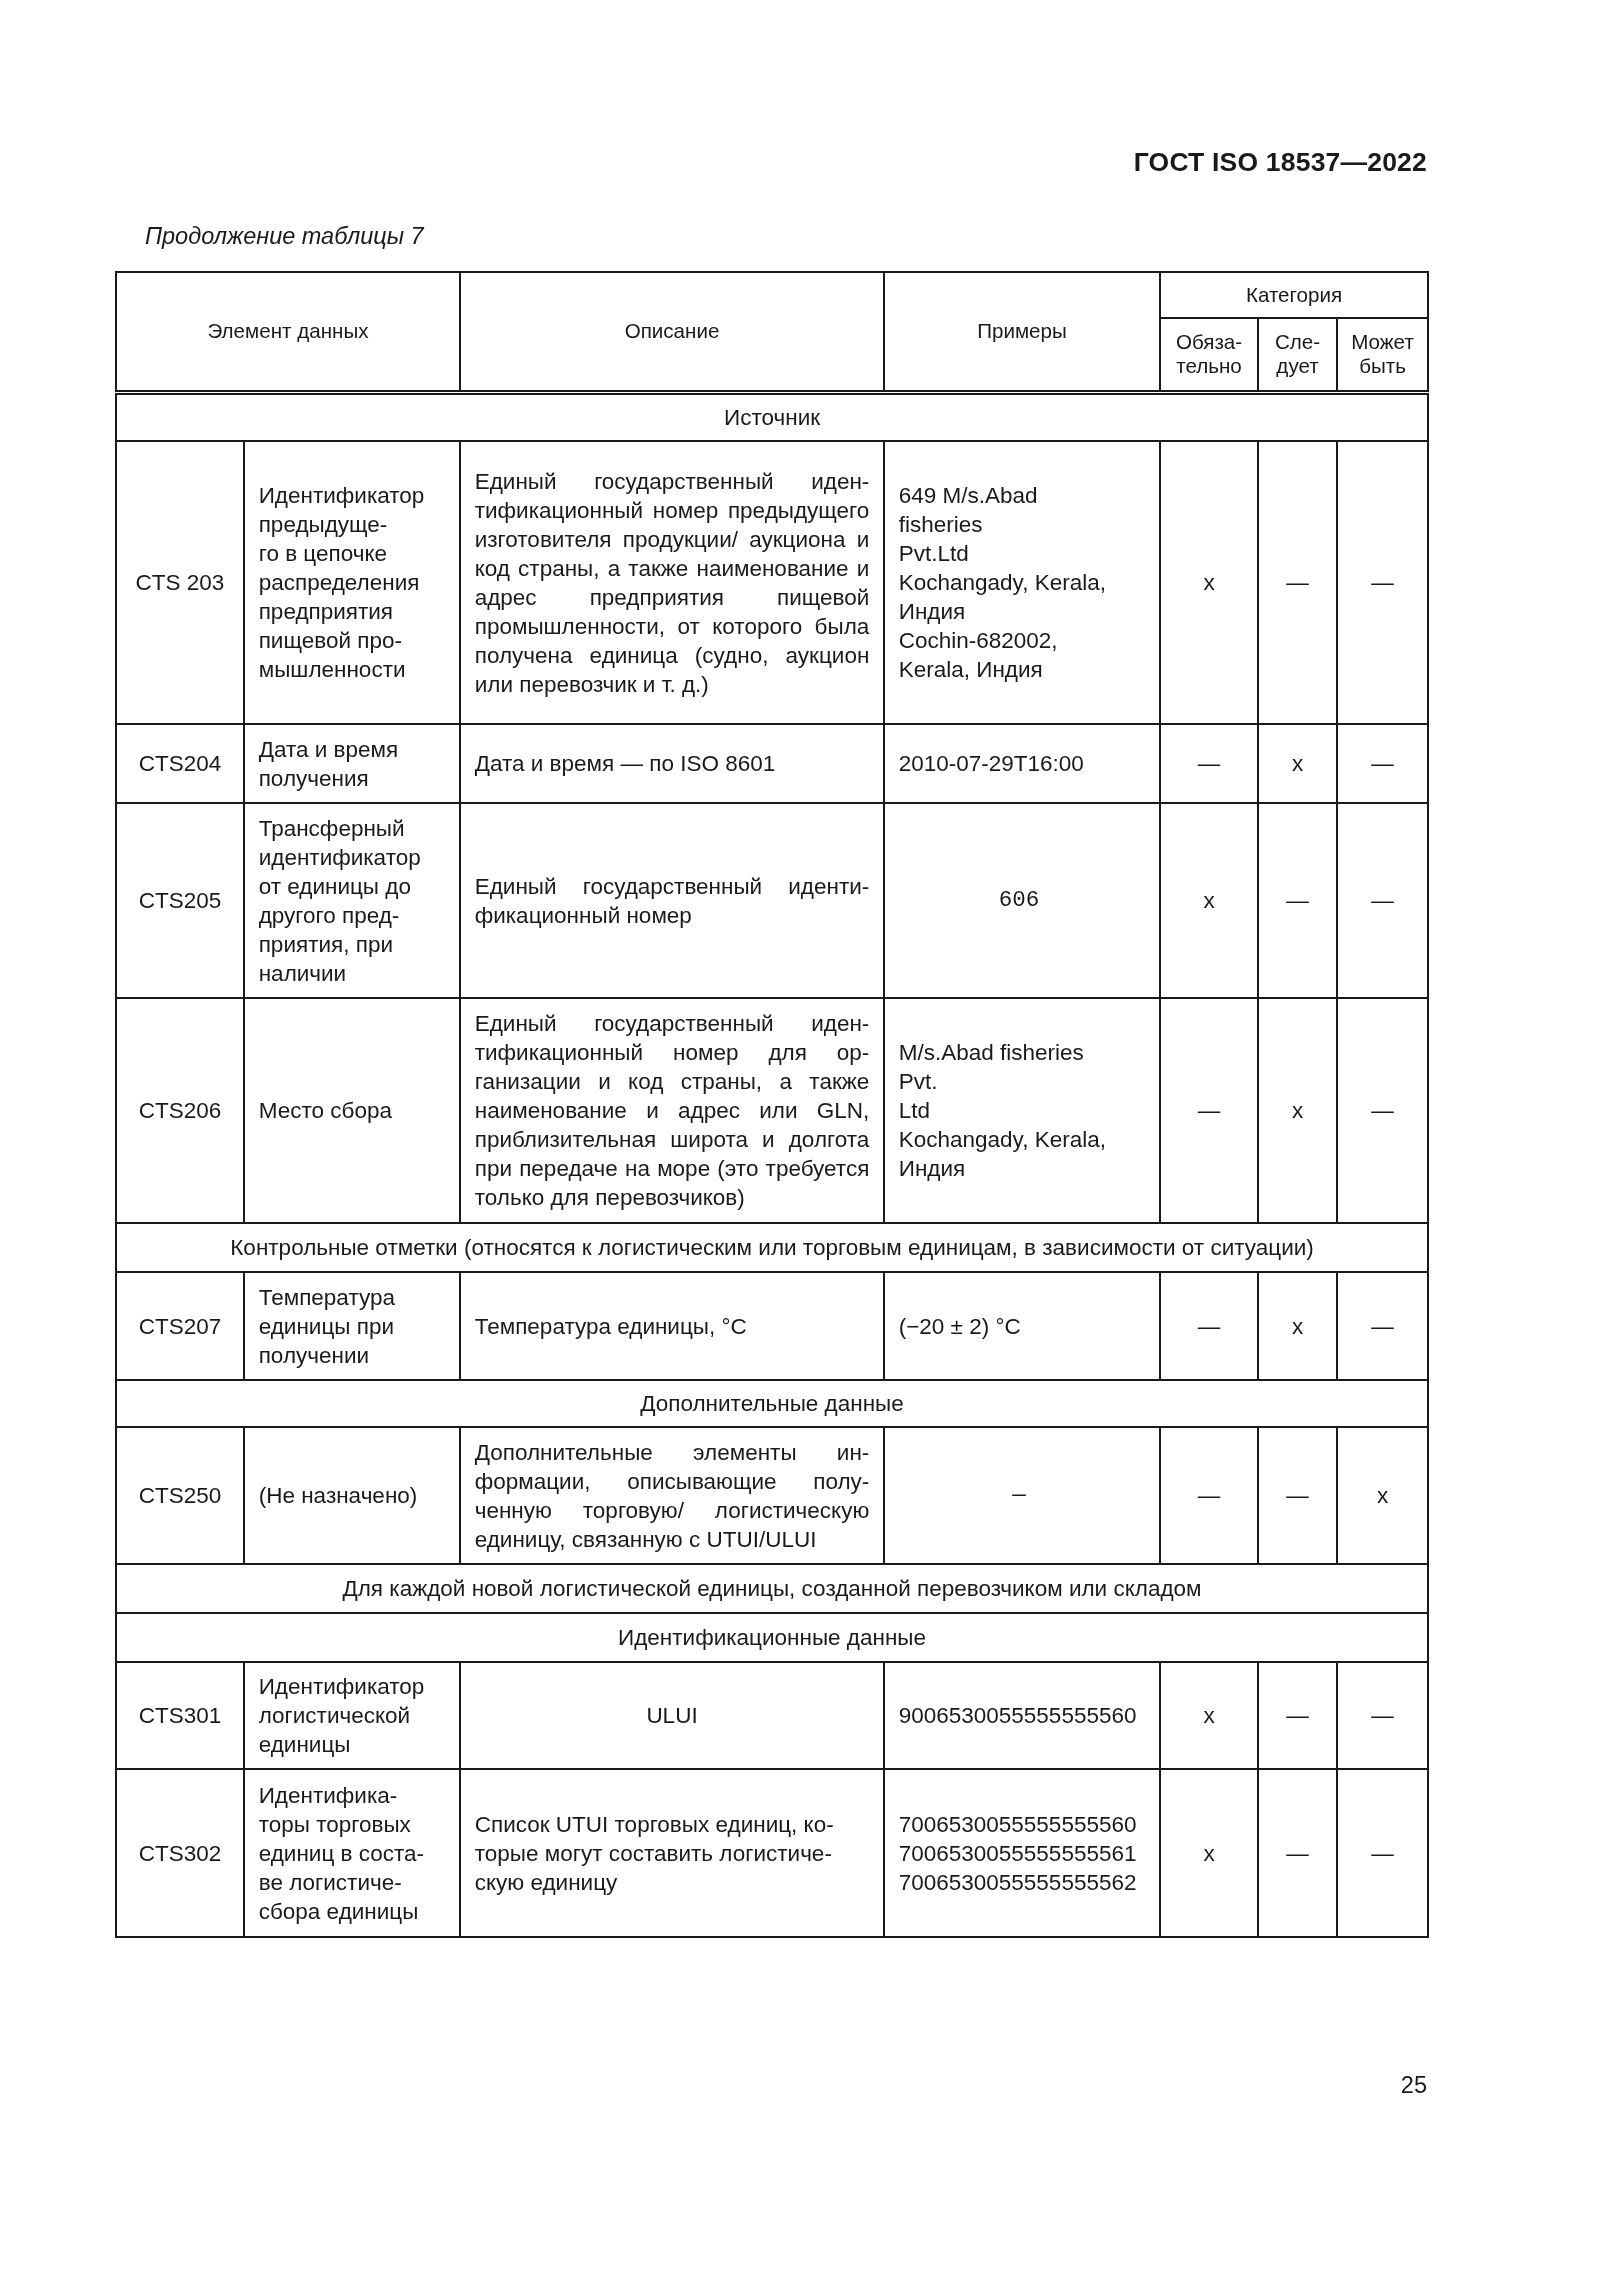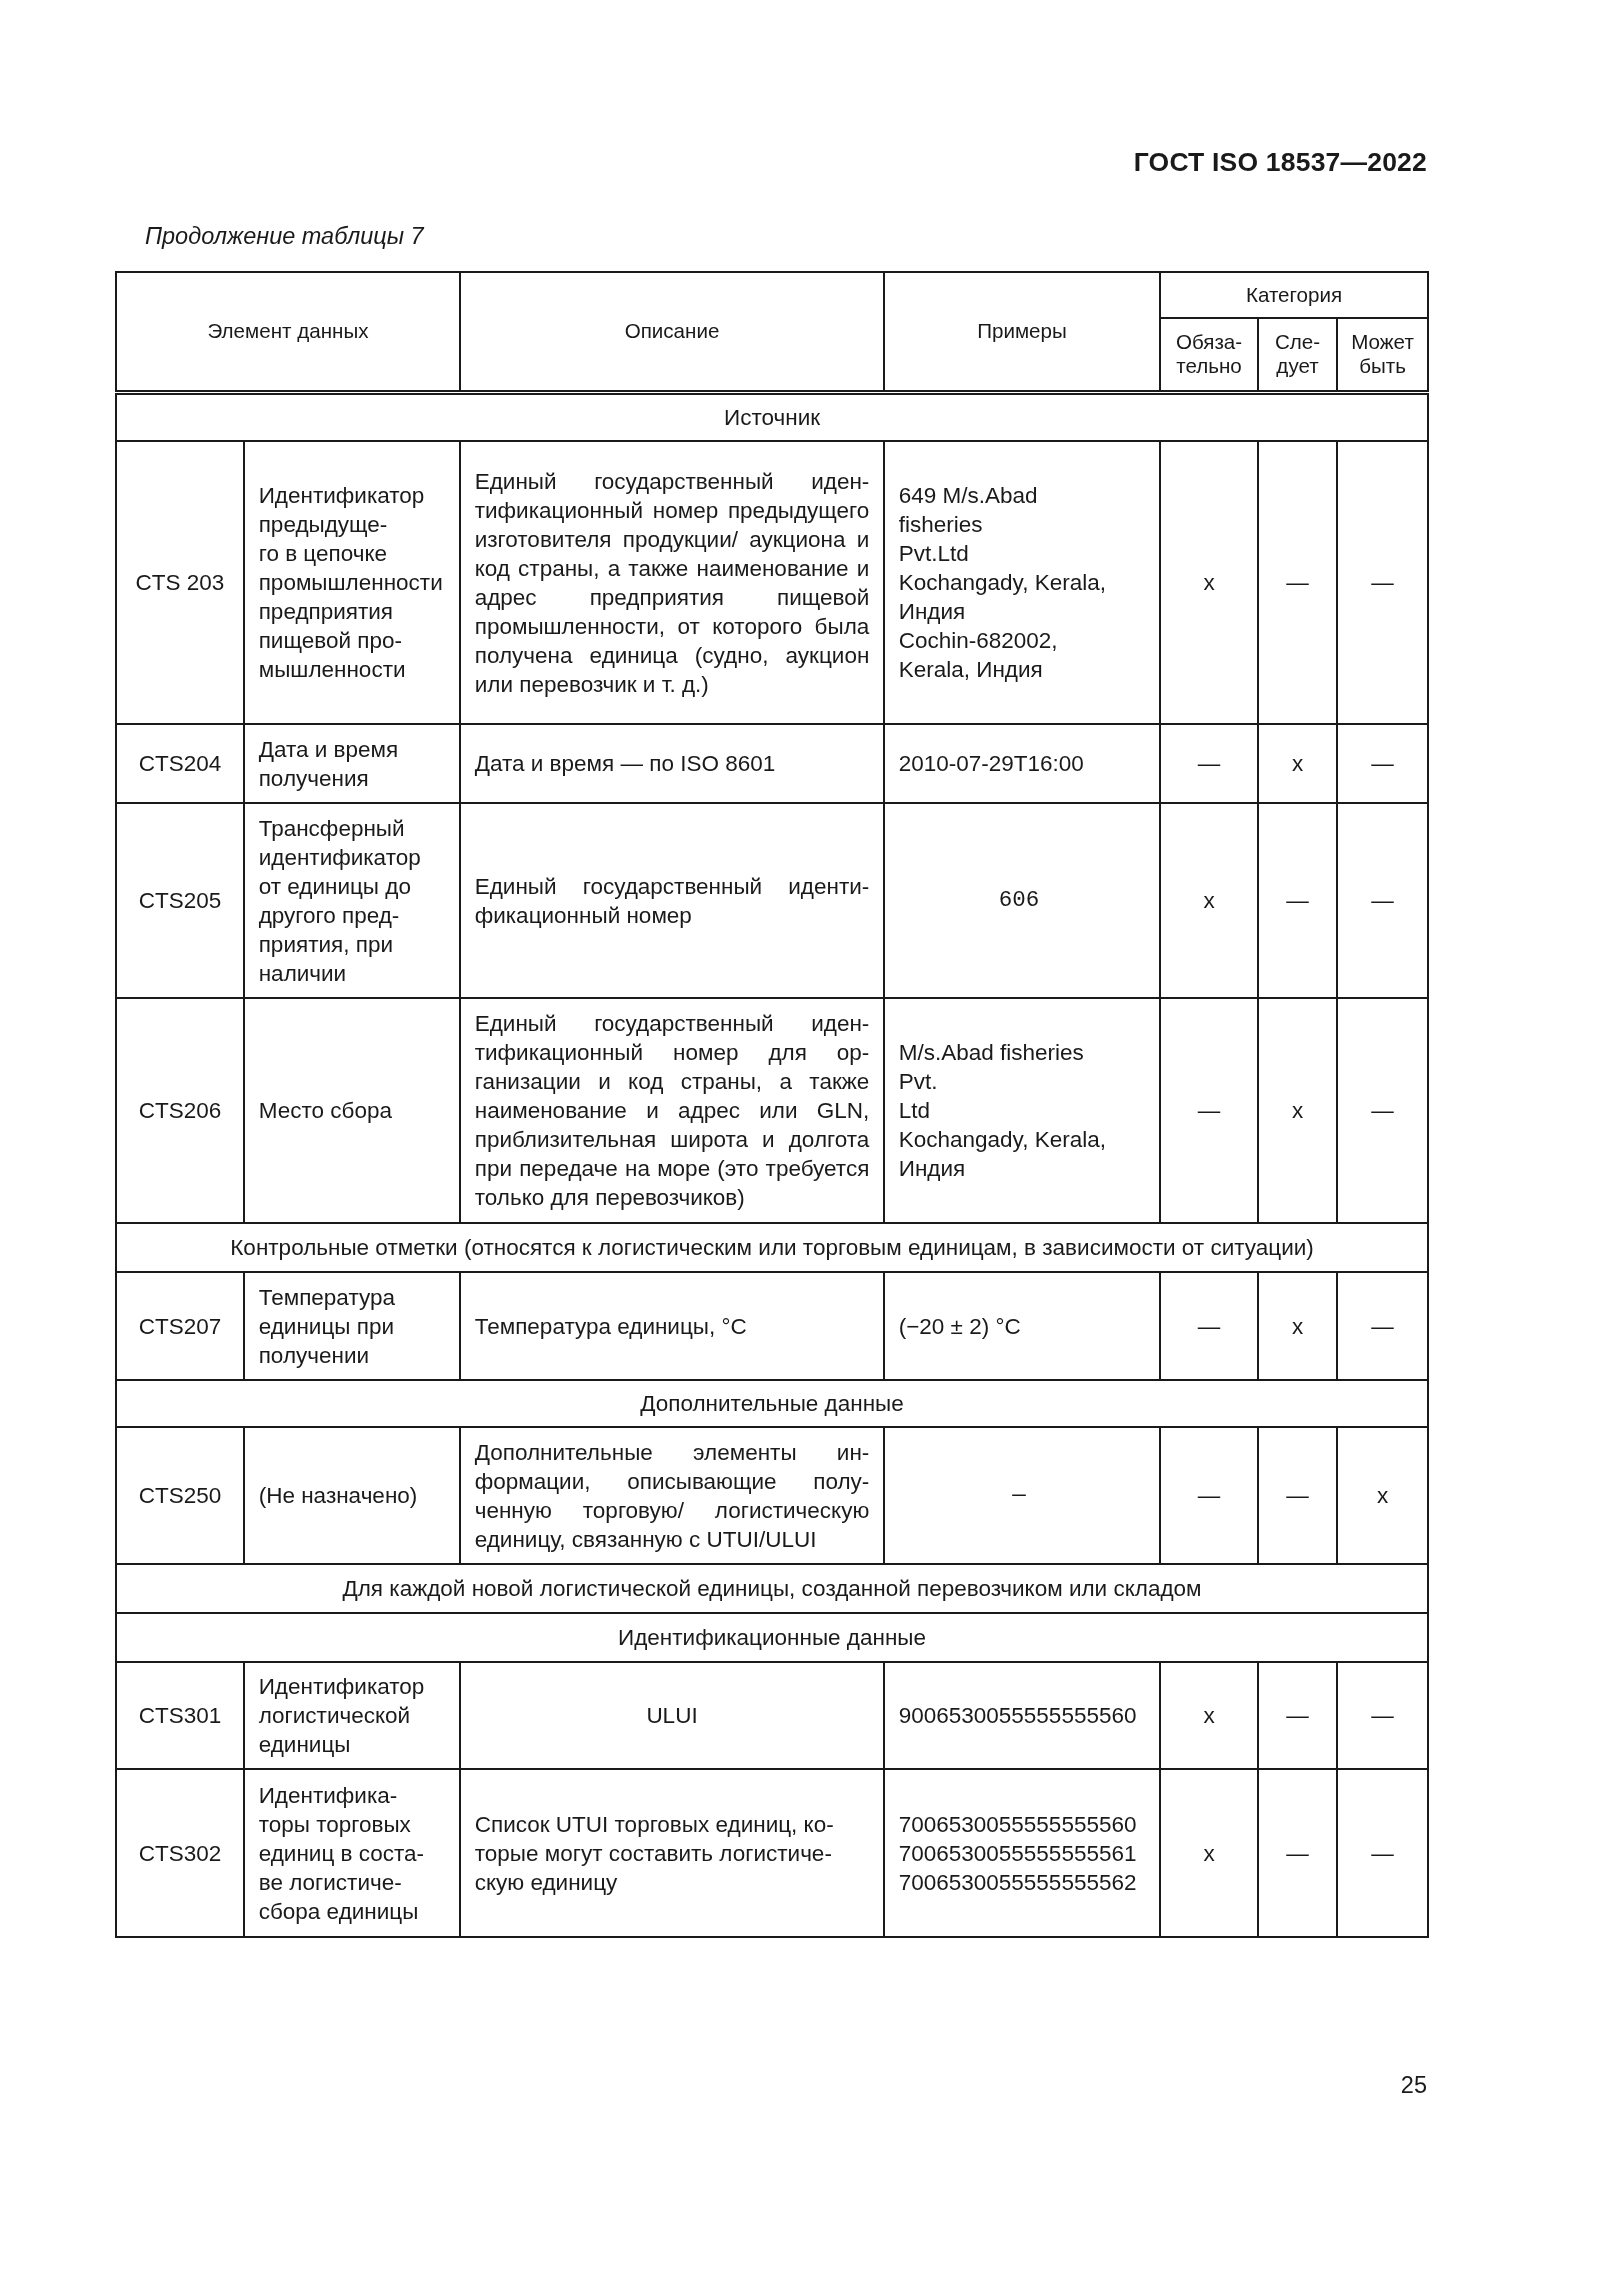--- a/index.html
+++ b/index.html
@@ -66,21 +66,21 @@
   <tr class="section" style="height:49px">
     <td colspan="7">Источник</td>
   </tr>
 
   <tr class="thick" style="height:283px">
     <td class="c-code">CTS 203</td>
     <td class="c-name">
       <span class="line">Идентификатор</span>
           <span class="line">предыдуще-</span>
           <span class="line">го  в цепочке</span>
-          <span class="line">промышленности</span>
+          <span class="line">распределения</span>
           <span class="line">предприятия</span>
           <span class="line">пищевой про-</span>
           <span class="line">мышленности</span>
     </td>
     <td class="c-desc">Единый государственный иден­тификационный номер преды­дущего изготовителя продукции/ аукциона и код страны, а также наименование и адрес предпри­ятия пищевой промышленности, от которого была получена едини­ца (судно, аукцион или перевозчик и т. д.)</td>
     <td class="c-ex">
       <span class="line">649 M/s.Abad</span>
           <span class="line">fisheries</span>
           <span class="line">Pvt.Ltd</span>
           <span class="line">Kochangady, Kerala,</span>

